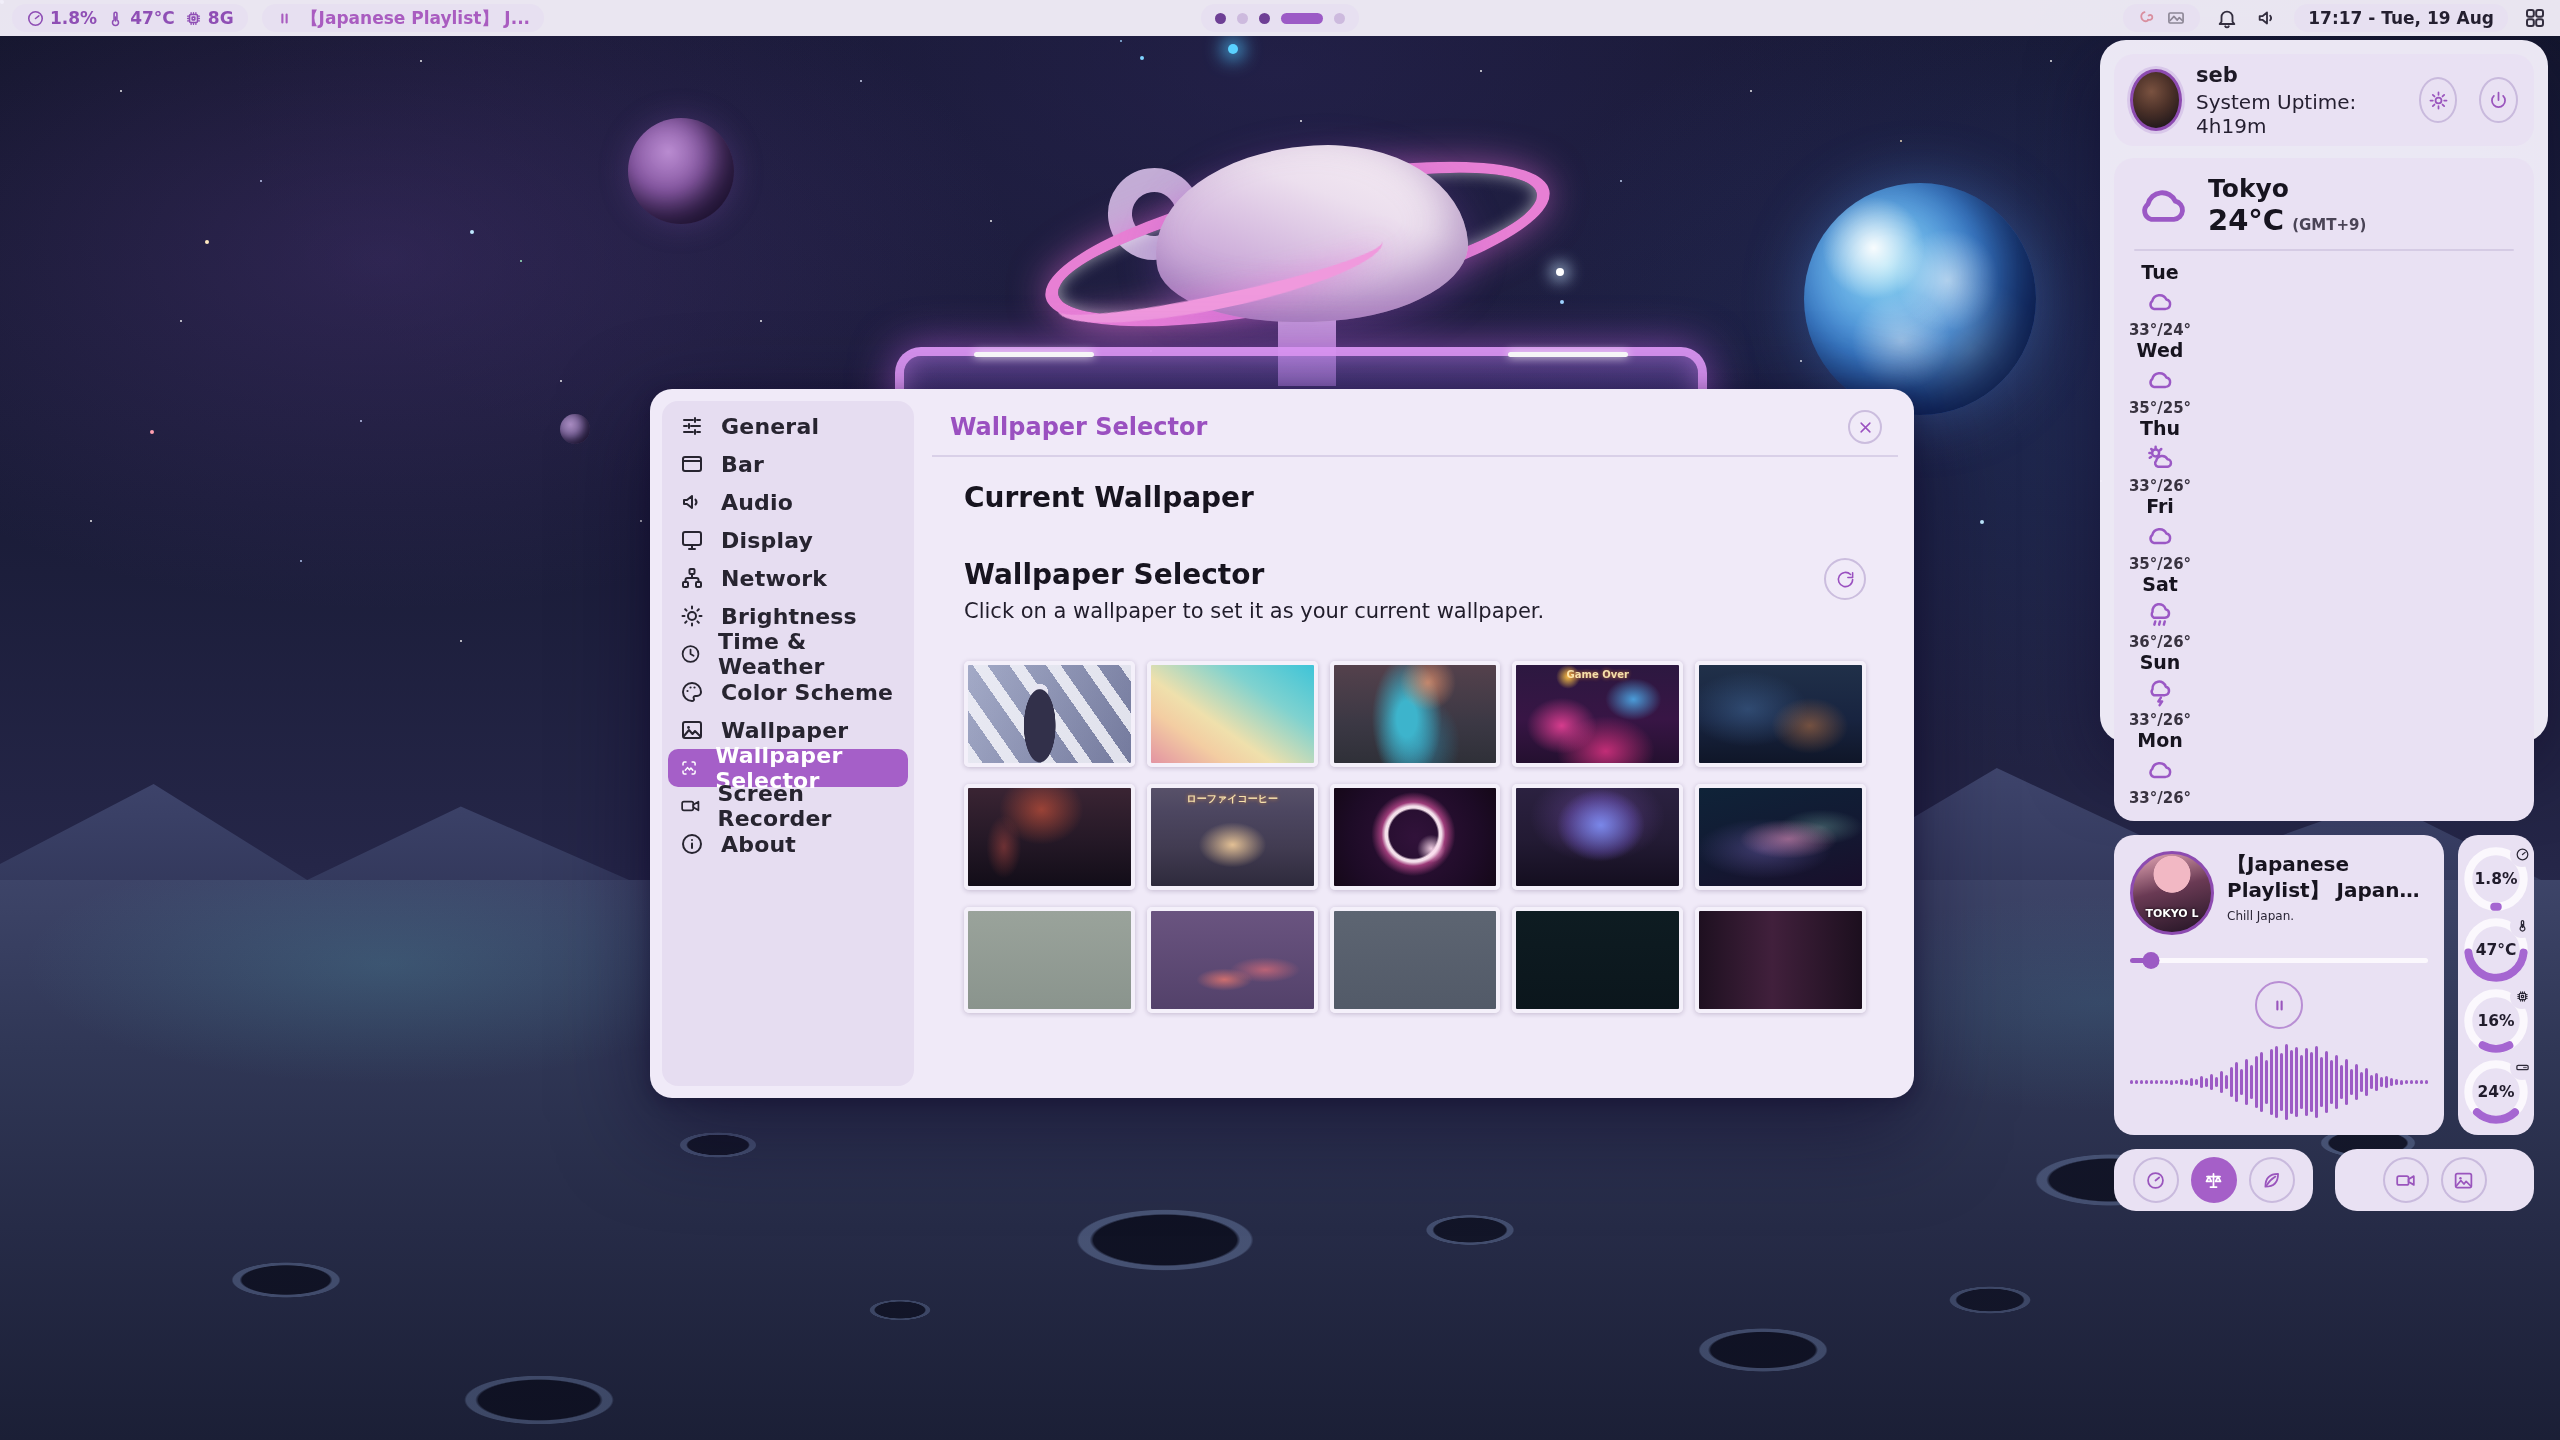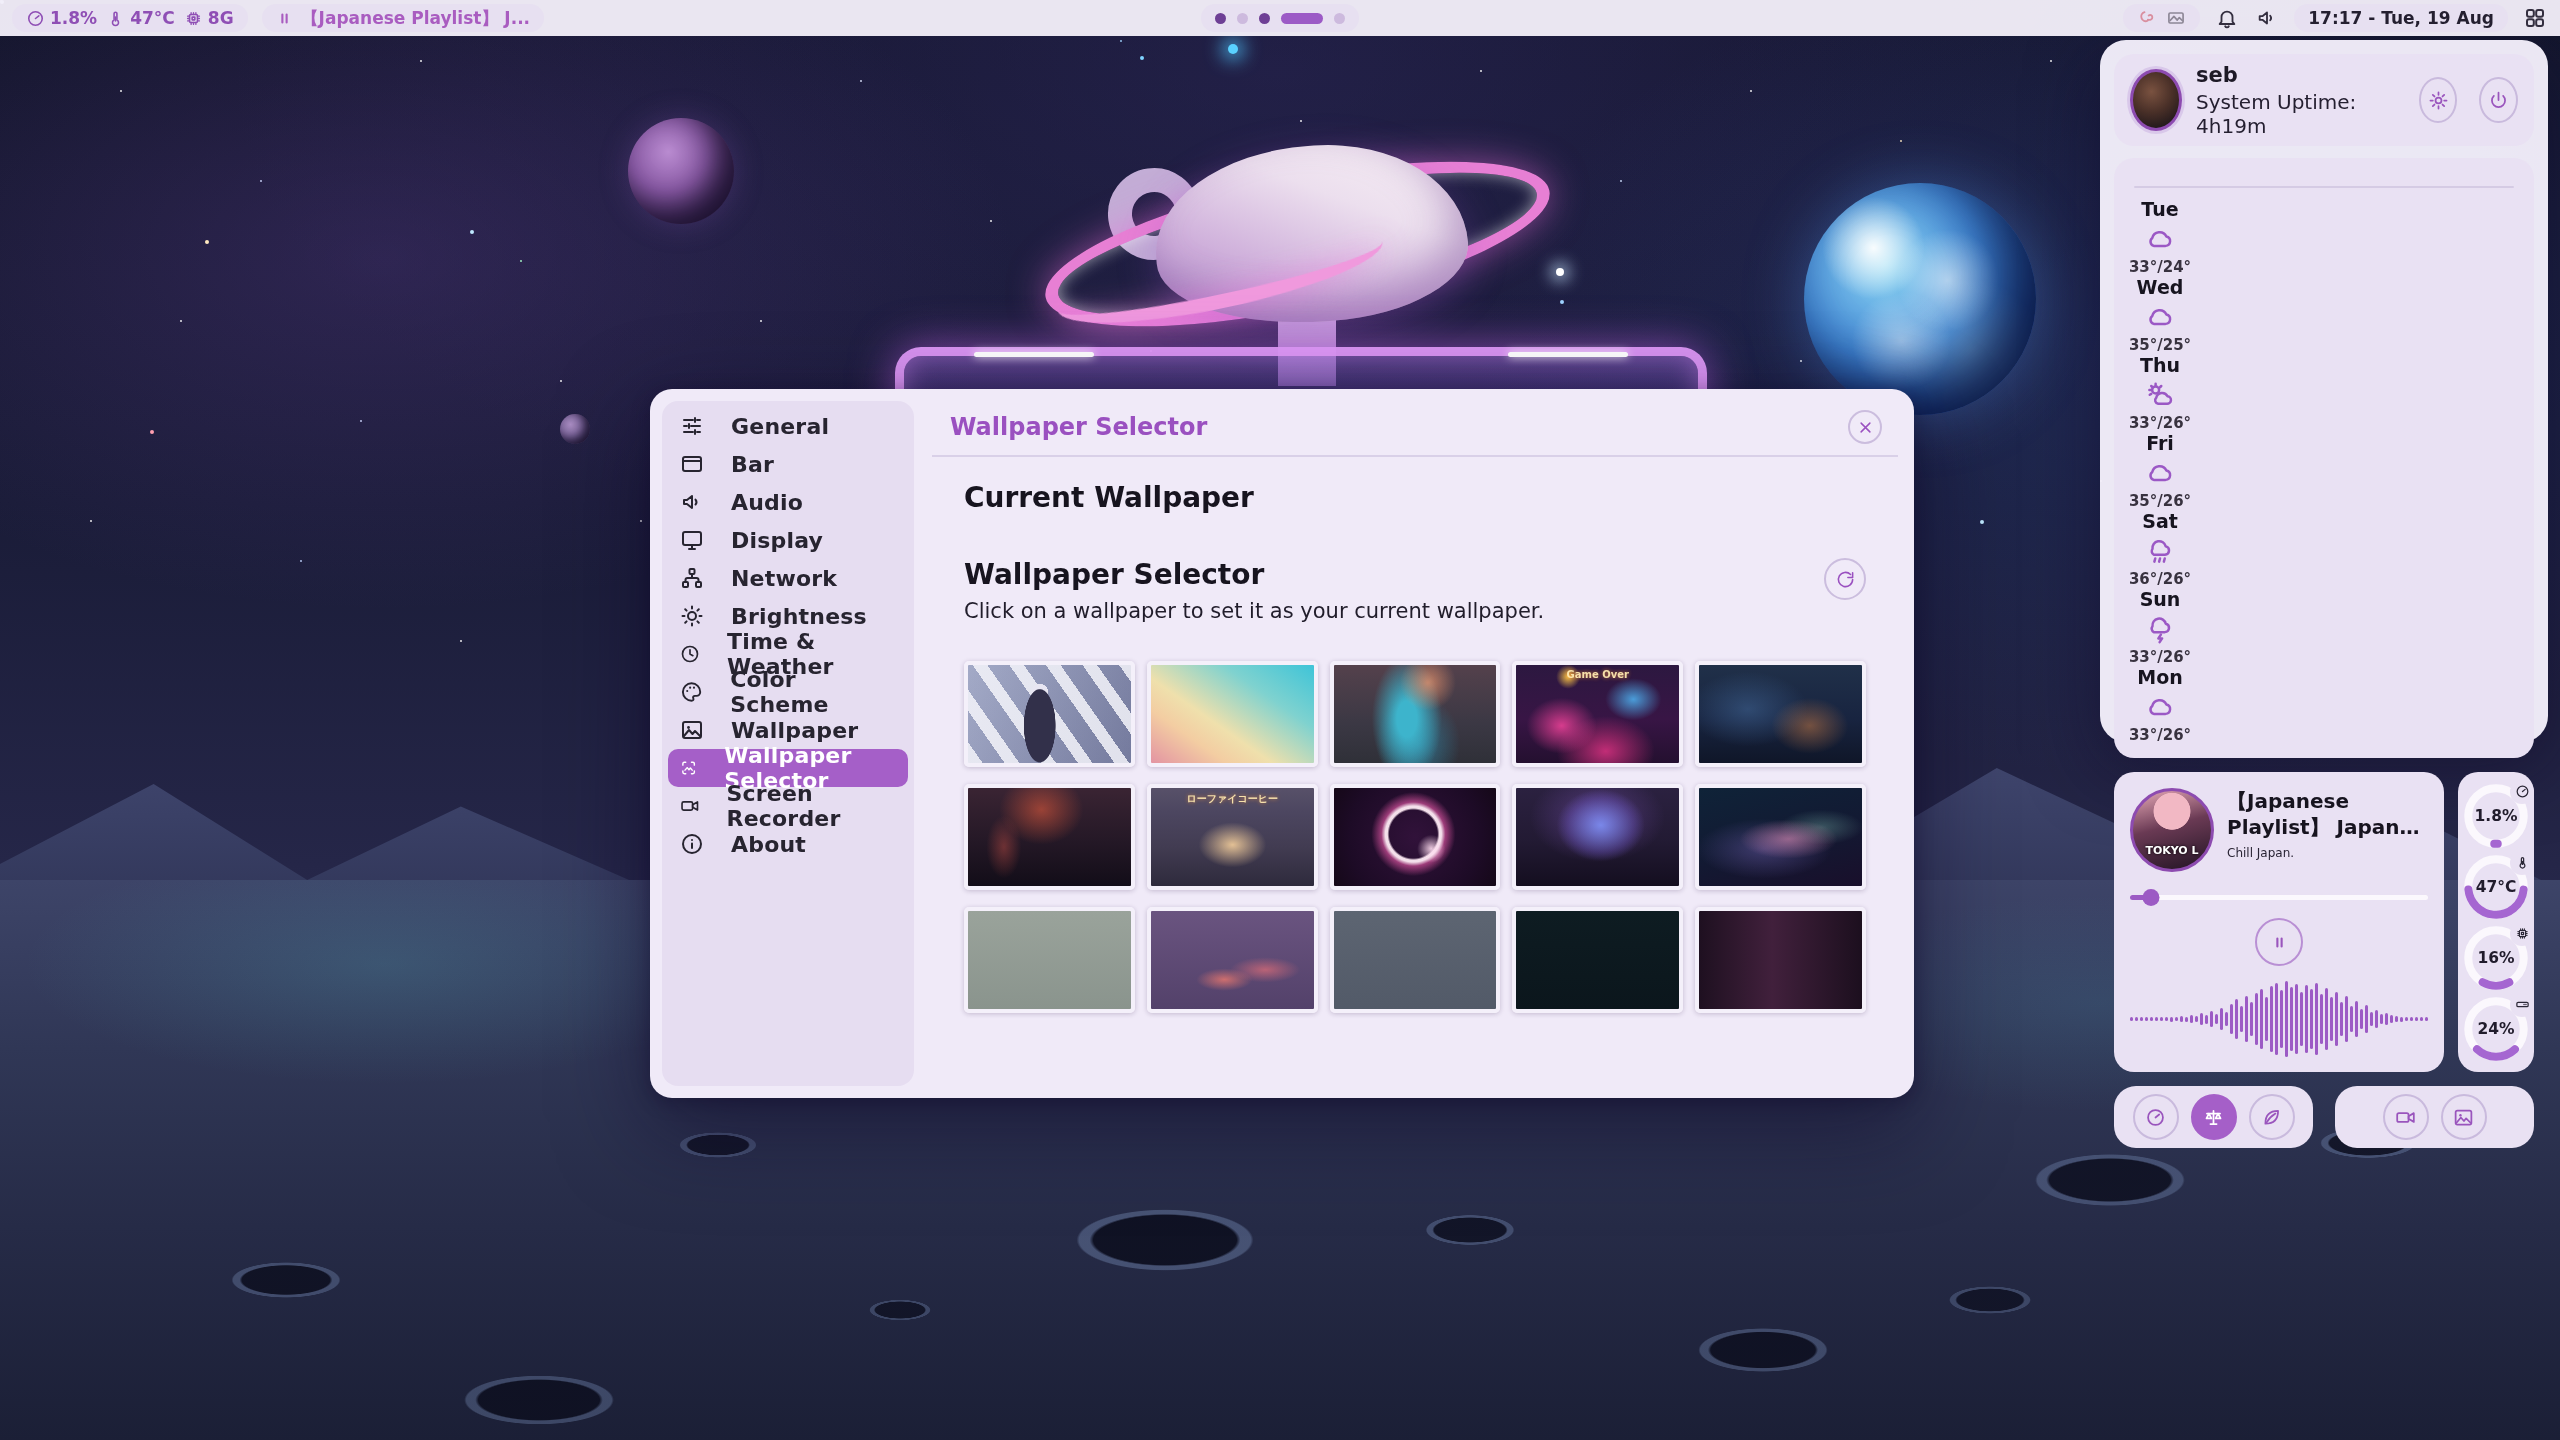--- a/index.html
+++ b/index.html
@@ -88,21 +88,21 @@
   .tray-pill .i { width:20px; height:20px; }
   .icon-btn { width:26px; height:26px; color:#332e3f; display:flex; align-items:center; justify-content:center; }
   .icon-btn .i { width:22px; height:22px; }
   .clock-pill { color:#241f30; font-size:17px; font-weight:bold; }
   .i svg { width:100%; height:100%; display:block; }
 
   
   .settings-window { position:absolute; left:650px; top:389px; width:1264px; height:709px; background:#f0eaf8; border-radius:22px;
     box-shadow:0 30px 90px rgba(15,8,40,.55), 0 4px 18px rgba(15,8,40,.35); z-index:40; overflow:hidden; }
   .win-sidebar { position:absolute; left:12px; top:12px; width:252px; height:685px; background:#e6ddf1; border-radius:16px; padding:6px 6px; }
-  .side-item { height:38px; display:flex; align-items:center; gap:27px; padding:0 12px; border-radius:10px; color:#272430; cursor:default; }
+  .side-item { height:38px; display:flex; align-items:center; gap:17px; padding:0 12px; border-radius:10px; color:#272430; cursor:default; }
   .side-item .i { width:24px; height:24px; }
   .side-item span.lbl { font-size:22px; font-weight:bold; letter-spacing:.2px; }
   .side-item.selected { background:#a55fc8; color:#fff; }
   .win-main { position:absolute; left:282px; top:10px; width:966px; height:687px; overflow:hidden; }
   .win-header { height:58px; display:flex; align-items:center; padding:0 16px 0 18px; border-bottom:2px solid #d9d0e8; }
   .win-title { color:#9a50c0; font-size:24px; font-weight:600; }
   .close-btn { margin-left:auto; width:34px; height:34px; border-radius:50%; border:2px solid #cbbdde; color:#9a50c0; display:flex; align-items:center; justify-content:center; background:transparent; }
   .close-btn .i { width:15px; height:15px; }
   .win-content { padding:24px 32px 0 32px; }
   .h2 { font-size:28px; font-weight:bold; color:#17141f; }
@@ -501,20 +501,34 @@
         <span class="i">
             <svg viewBox="0 0 24 24" fill="none" stroke="currentColor" stroke-width="2" stroke-linecap="round" stroke-linejoin="round">
               <path d="M12 3v8.5"></path>
               <path d="M17.3 6.7a7.5 7.5 0 1 1-10.6 0"></path>
             </svg>
           </span>
       </button>
     </div>
 
     <div class="card weather-card">
+      <div class="weather-top">
+        <span class="i weather-cloud">
+            <svg viewBox="0 0 24 24" fill="none" stroke="currentColor" stroke-width="2" stroke-linecap="round" stroke-linejoin="round">
+              <path d="M7 17.5h9.5a3.8 3.8 0 0 0 .6-7.5A6 6 0 0 0 5.8 11.2 3.6 3.6 0 0 0 7 17.5z"></path>
+            </svg>
+          </span>
+        <div>
+          <div class="weather-city">Tokyo</div>
+          <div class="weather-temp-row">
+            <span class="weather-temp">24°C</span>
+            <span class="weather-tz">(GMT+9)</span>
+          </div>
+        </div>
+      </div>
       <div class="weather-div"></div>
       <div class="forecast" id="forecast">
           <div class="fc-col">
             <span class="fc-day">Tue</span>
             <span class="i fc-icon">
               <svg viewBox="0 0 24 24" fill="none" stroke="currentColor" stroke-width="2" stroke-linecap="round" stroke-linejoin="round">
                 <path d="M7 17.5h9.5a3.8 3.8 0 0 0 .6-7.5A6 6 0 0 0 5.8 11.2 3.6 3.6 0 0 0 7 17.5z"></path>
               </svg>
             </span>
             <span class="fc-temps">33°/24°</span>

